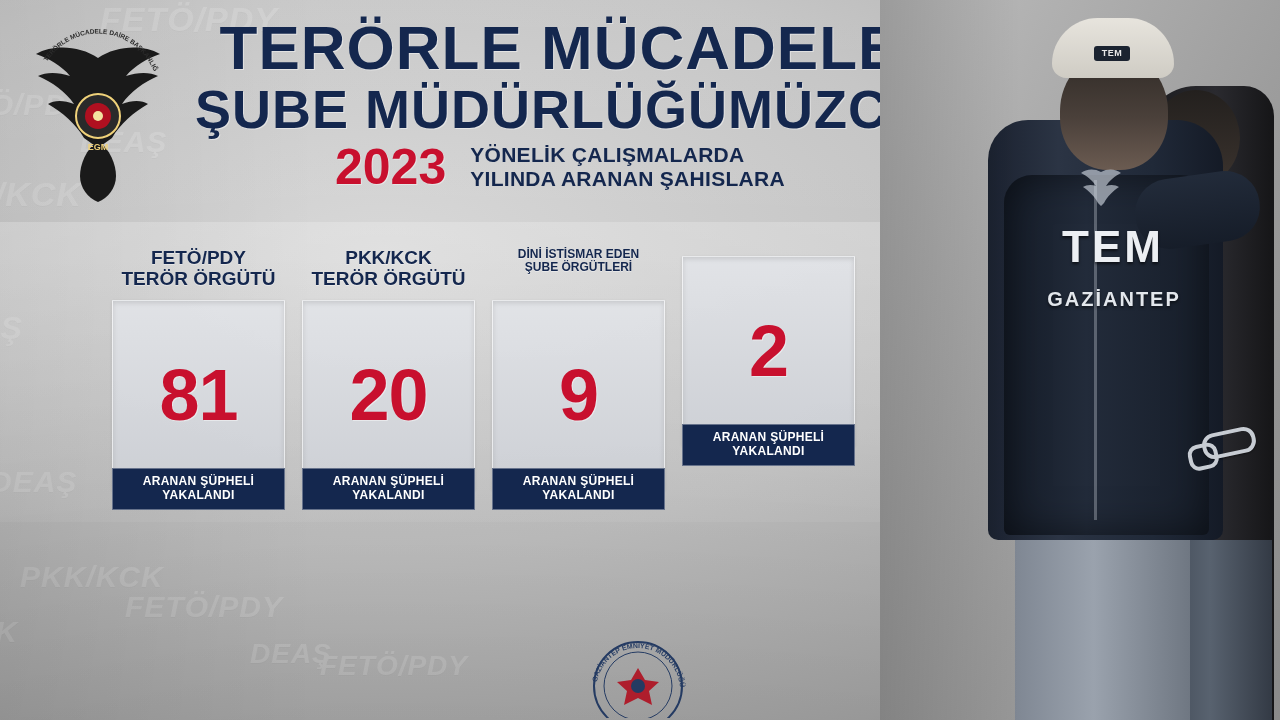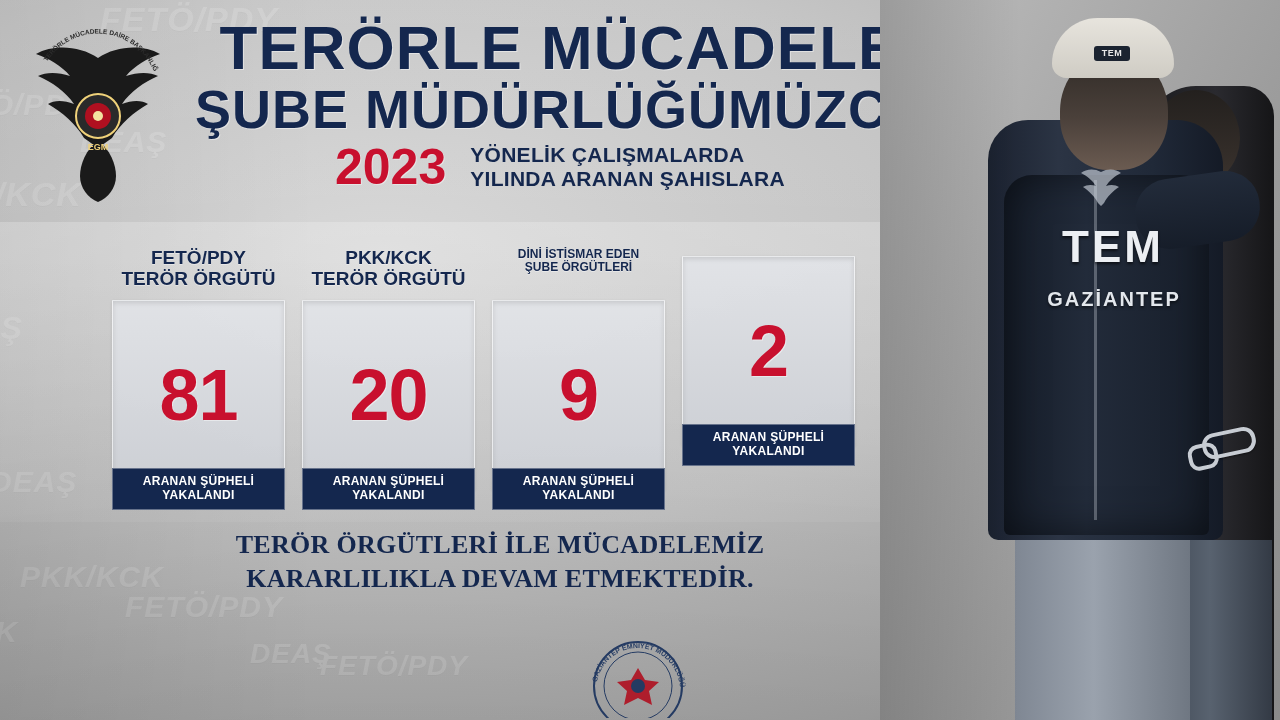--- a/index.html
+++ b/index.html
@@ -438,24 +438,20 @@
         <div class="card-value">2</div>
       </div>
       <div class="card-foot">
         <div>ARANAN ŞÜPHELİ</div>
         <div>YAKALANDI</div>
       </div>
     </div>
 
   </div>
 
-  <div class="slogan">
-    <div>TERÖR ÖRGÜTLERİ İLE MÜCADELEMİZ</div>
-    <div>KARARLILIKLA DEVAM ETMEKTEDİR.</div>
-  </div>
 
   <div class="seal">
     <svg viewBox="0 0 146 100" aria-hidden="true">
       <circle cx="73" cy="68" r="44" fill="none" stroke="#17305c" stroke-width="2"></circle>
       <circle cx="73" cy="68" r="34" fill="none" stroke="#17305c" stroke-width="1"></circle>
       <path id="sealArc" d="M31 72 A 42 42 0 0 1 115 72" fill="none"></path>
       <text font-family="Liberation Sans, sans-serif" font-size="7" font-weight="700" fill="#17305c">
         <textPath href="#sealArc" startOffset="6%">GAZİANTEP EMNİYET MÜDÜRLÜĞÜ</textPath>
       </text>
       <path d="M73 50 L80 62 L94 64 L84 73 L87 87 L73 80 L59 87 L62 73 L52 64 L66 62 Z" fill="#b01020"></path>

